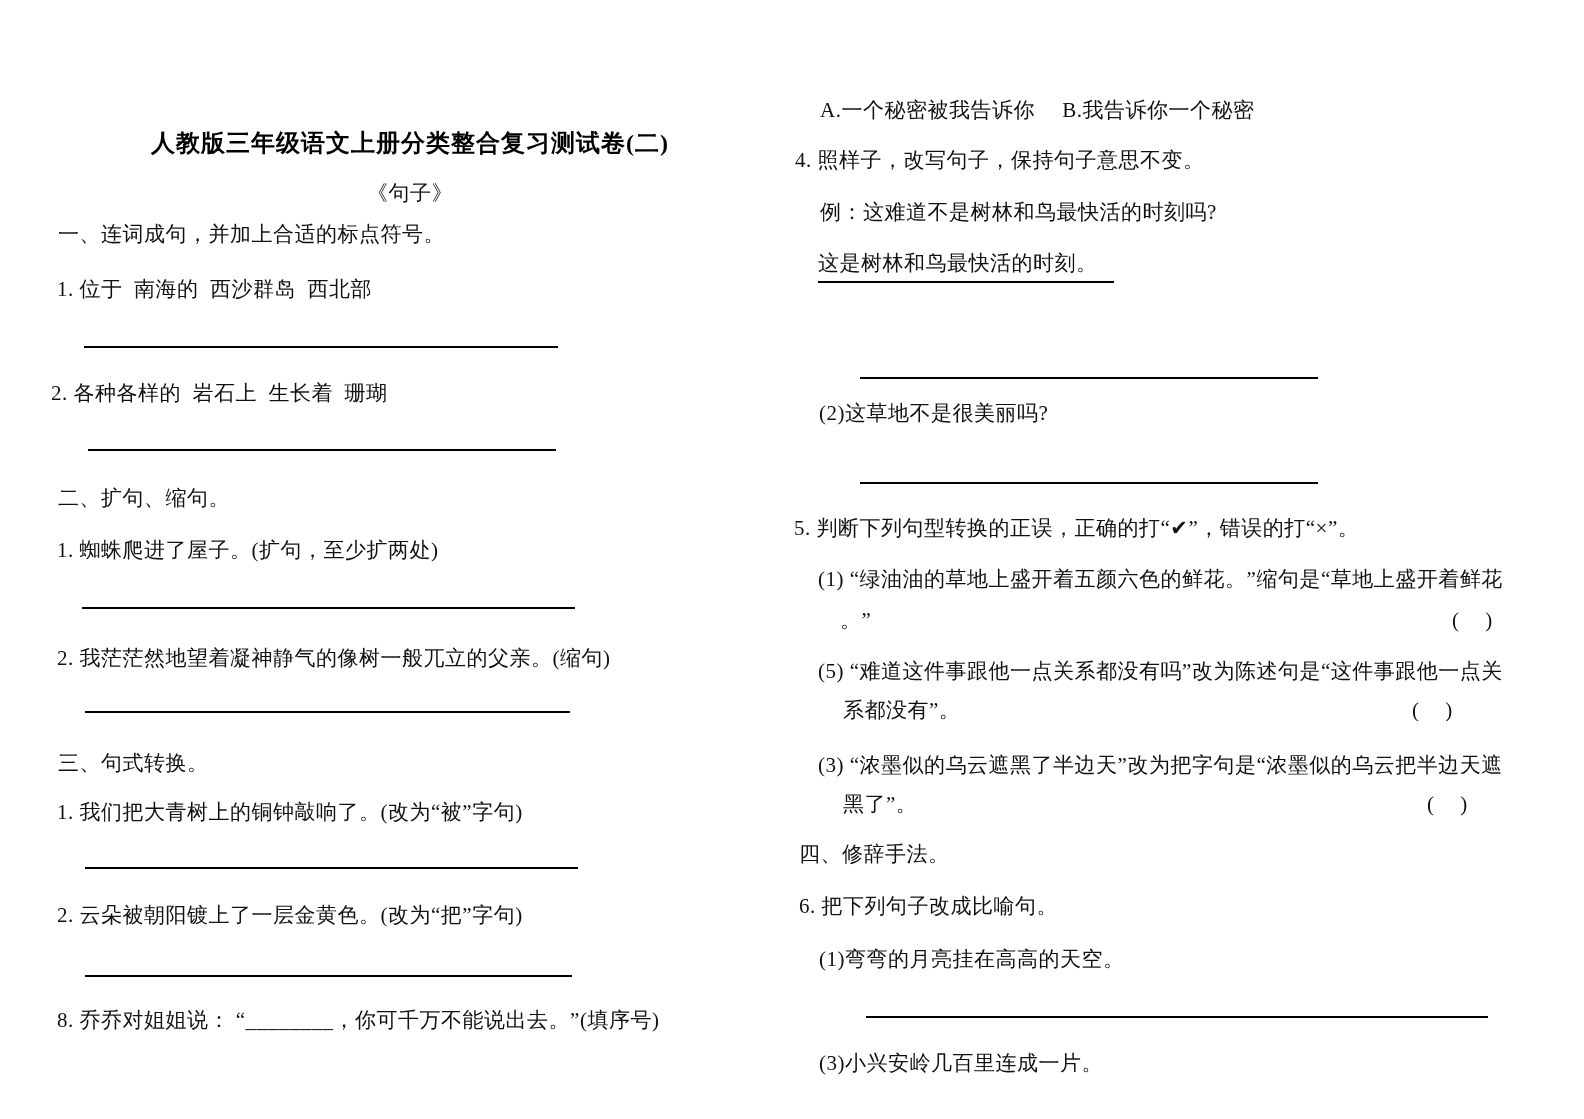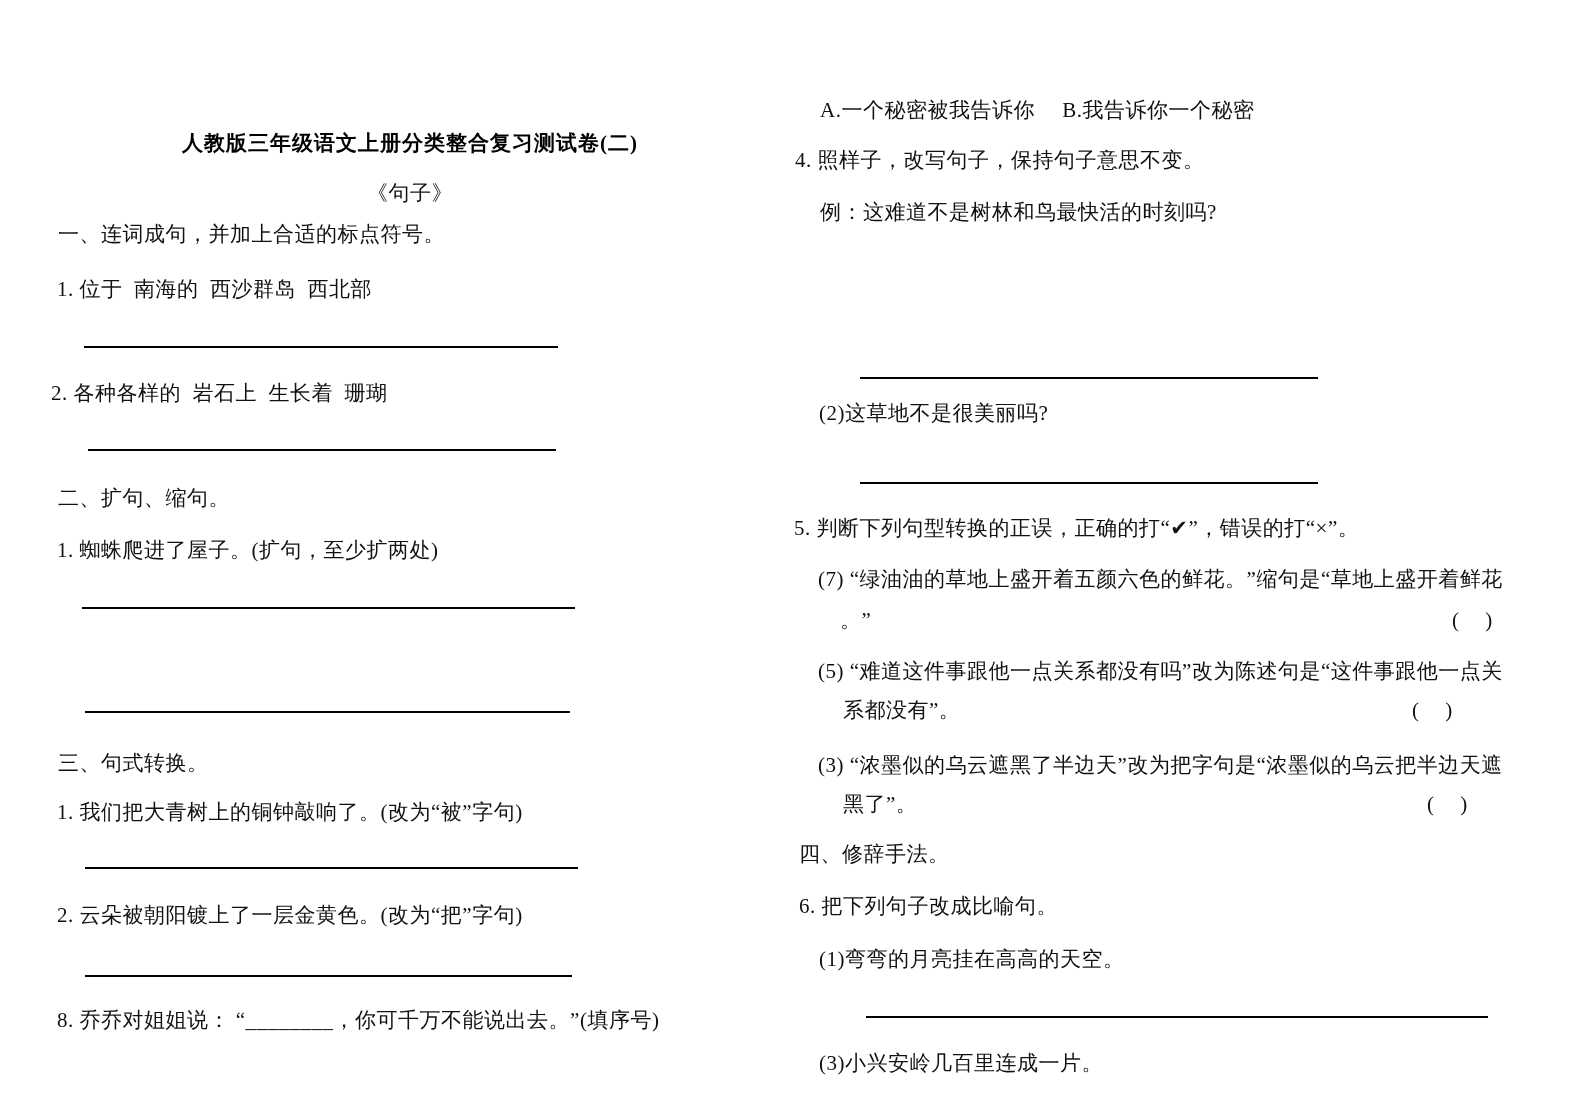--- a/index.html
+++ b/index.html
@@ -7,21 +7,21 @@
     width:1584px;height:1119px;background:#ffffff;color:#000;
     font-family:"Liberation Serif","DejaVu Serif",serif;
     position:relative;overflow:hidden;
   }
   .page{position:absolute;inset:0;}
   .t{
     position:absolute;font-size:21px;line-height:26px;
     white-space:pre;letter-spacing:0.5px;color:#111;
   }
   .title{
-    font-size:21px;font-weight:bold;letter-spacing:1px;
+    font-size:24px;font-weight:bold;letter-spacing:1px;
     width:700px;text-align:center;color:#000;
   }
   .subtitle{width:700px;text-align:center;}
   .rule{
     position:absolute;height:0;border-top:2px solid #000;
   }
   .uline{
     border-bottom:2px solid #000;padding-bottom:5px;padding-right:16px;
   }
   .paren{letter-spacing:0;}
@@ -36,39 +36,41 @@
 
   <div class="t" style="top:221px;left:58px">一、连词成句，并加上合适的标点符号。</div>
   <div class="t" style="top:276px;left:57px">1. 位于  南海的  西沙群岛  西北部</div>
   <div class="rule" style="top:346px;left:84px;width:474px"></div>
   <div class="t" style="top:380px;left:51px">2. 各种各样的  岩石上  生长着  珊瑚</div>
   <div class="rule" style="top:449px;left:88px;width:468px"></div>
 
   <div class="t" style="top:485px;left:58px">二、扩句、缩句。</div>
   <div class="t" style="top:537px;left:57px">1. 蜘蛛爬进了屋子。(扩句，至少扩两处)</div>
   <div class="rule" style="top:607px;left:82px;width:493px"></div>
+  <div class="t" style="top:645px;left:57px">2. 我茫茫然地望着凝神静气的像树一般兀立的父亲。(缩句)</div>
   <div class="rule" style="top:711px;left:85px;width:485px"></div>
 
   <div class="t" style="top:750px;left:58px">三、句式转换。</div>
   <div class="t" style="top:799px;left:57px">1. 我们把大青树上的铜钟敲响了。(改为“被”字句)</div>
   <div class="rule" style="top:867px;left:85px;width:493px"></div>
   <div class="t" style="top:902px;left:57px">2. 云朵被朝阳镀上了一层金黄色。(改为“把”字句)</div>
   <div class="rule" style="top:975px;left:85px;width:487px"></div>
   <div class="t" style="top:1007px;left:57px">8. 乔乔对姐姐说： “________，你可千万不能说出去。”(填序号)</div>
 
   <div class="t" style="top:97px;left:820px">A.一个秘密被我告诉你　 B.我告诉你一个秘密</div>
 
   <div class="t" style="top:147px;left:795px">4. 照样子，改写句子，保持句子意思不变。</div>
   <div class="t" style="top:199px;left:820px">例：这难道不是树林和鸟最快活的时刻吗?</div>
+  <div class="t uline" style="top:250px;left:818px">这是树林和鸟最快活的时刻。</div>
   <div class="rule" style="top:377px;left:860px;width:458px"></div>
   <div class="t" style="top:400px;left:819px">(2)这草地不是很美丽吗?</div>
   <div class="rule" style="top:482px;left:860px;width:458px"></div>
 
   <div class="t" style="top:515px;left:794px">5. 判断下列句型转换的正误，正确的打“✔”，错误的打“×”。</div>
-  <div class="t" style="top:566px;left:818px">(7) “绿油油的草地上盛开着五颜六色的鲜花。”缩句是“草地上盛开着鲜花</div>
+  <div class="t" style="top:566px;left:818px">(1) “绿油油的草地上盛开着五颜六色的鲜花。”缩句是“草地上盛开着鲜花</div>
   <div class="t" style="top:607px;left:840px">。”</div>
   <div class="t paren" style="top:607px;left:1452px">(　 )</div>
   <div class="t" style="top:658px;left:818px">(5) “难道这件事跟他一点关系都没有吗”改为陈述句是“这件事跟他一点关</div>
   <div class="t" style="top:697px;left:843px">系都没有”。</div>
   <div class="t paren" style="top:697px;left:1412px">(　 )</div>
   <div class="t" style="top:752px;left:818px">(3) “浓墨似的乌云遮黑了半边天”改为把字句是“浓墨似的乌云把半边天遮</div>
   <div class="t" style="top:791px;left:843px">黑了”。</div>
   <div class="t paren" style="top:791px;left:1427px">(　 )</div>
 
   <div class="t" style="top:841px;left:799px">四、修辞手法。</div>

